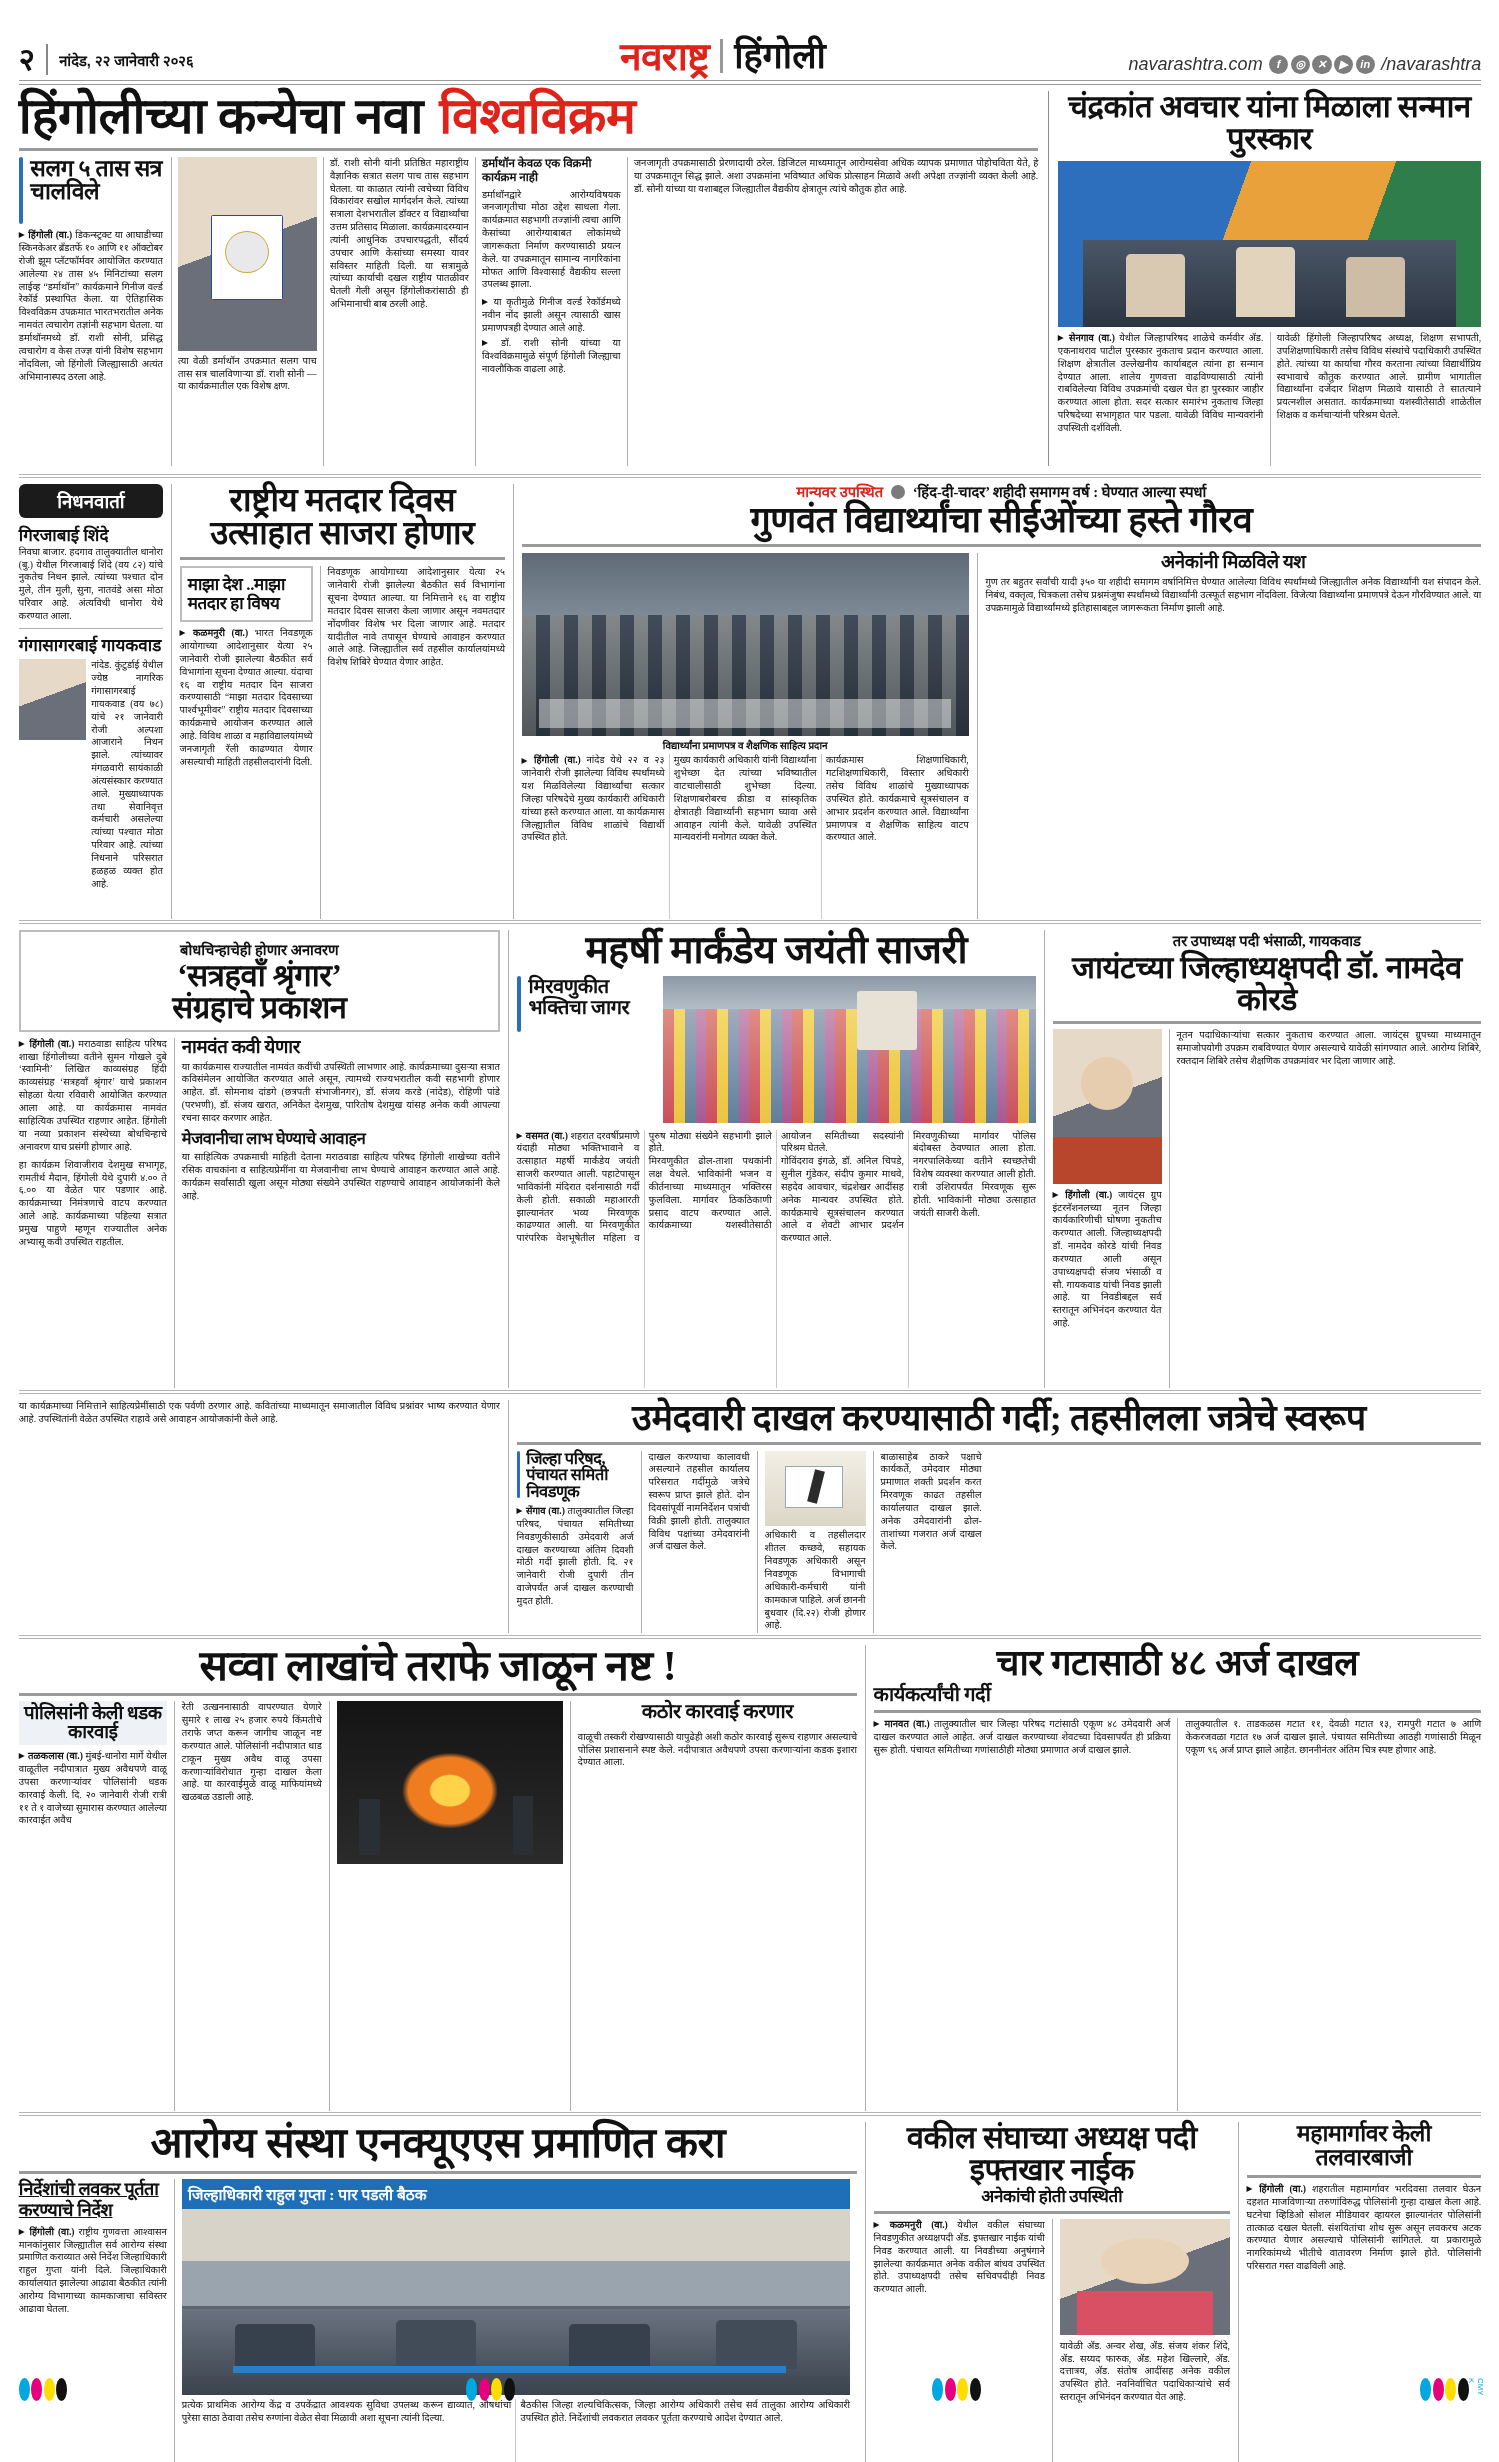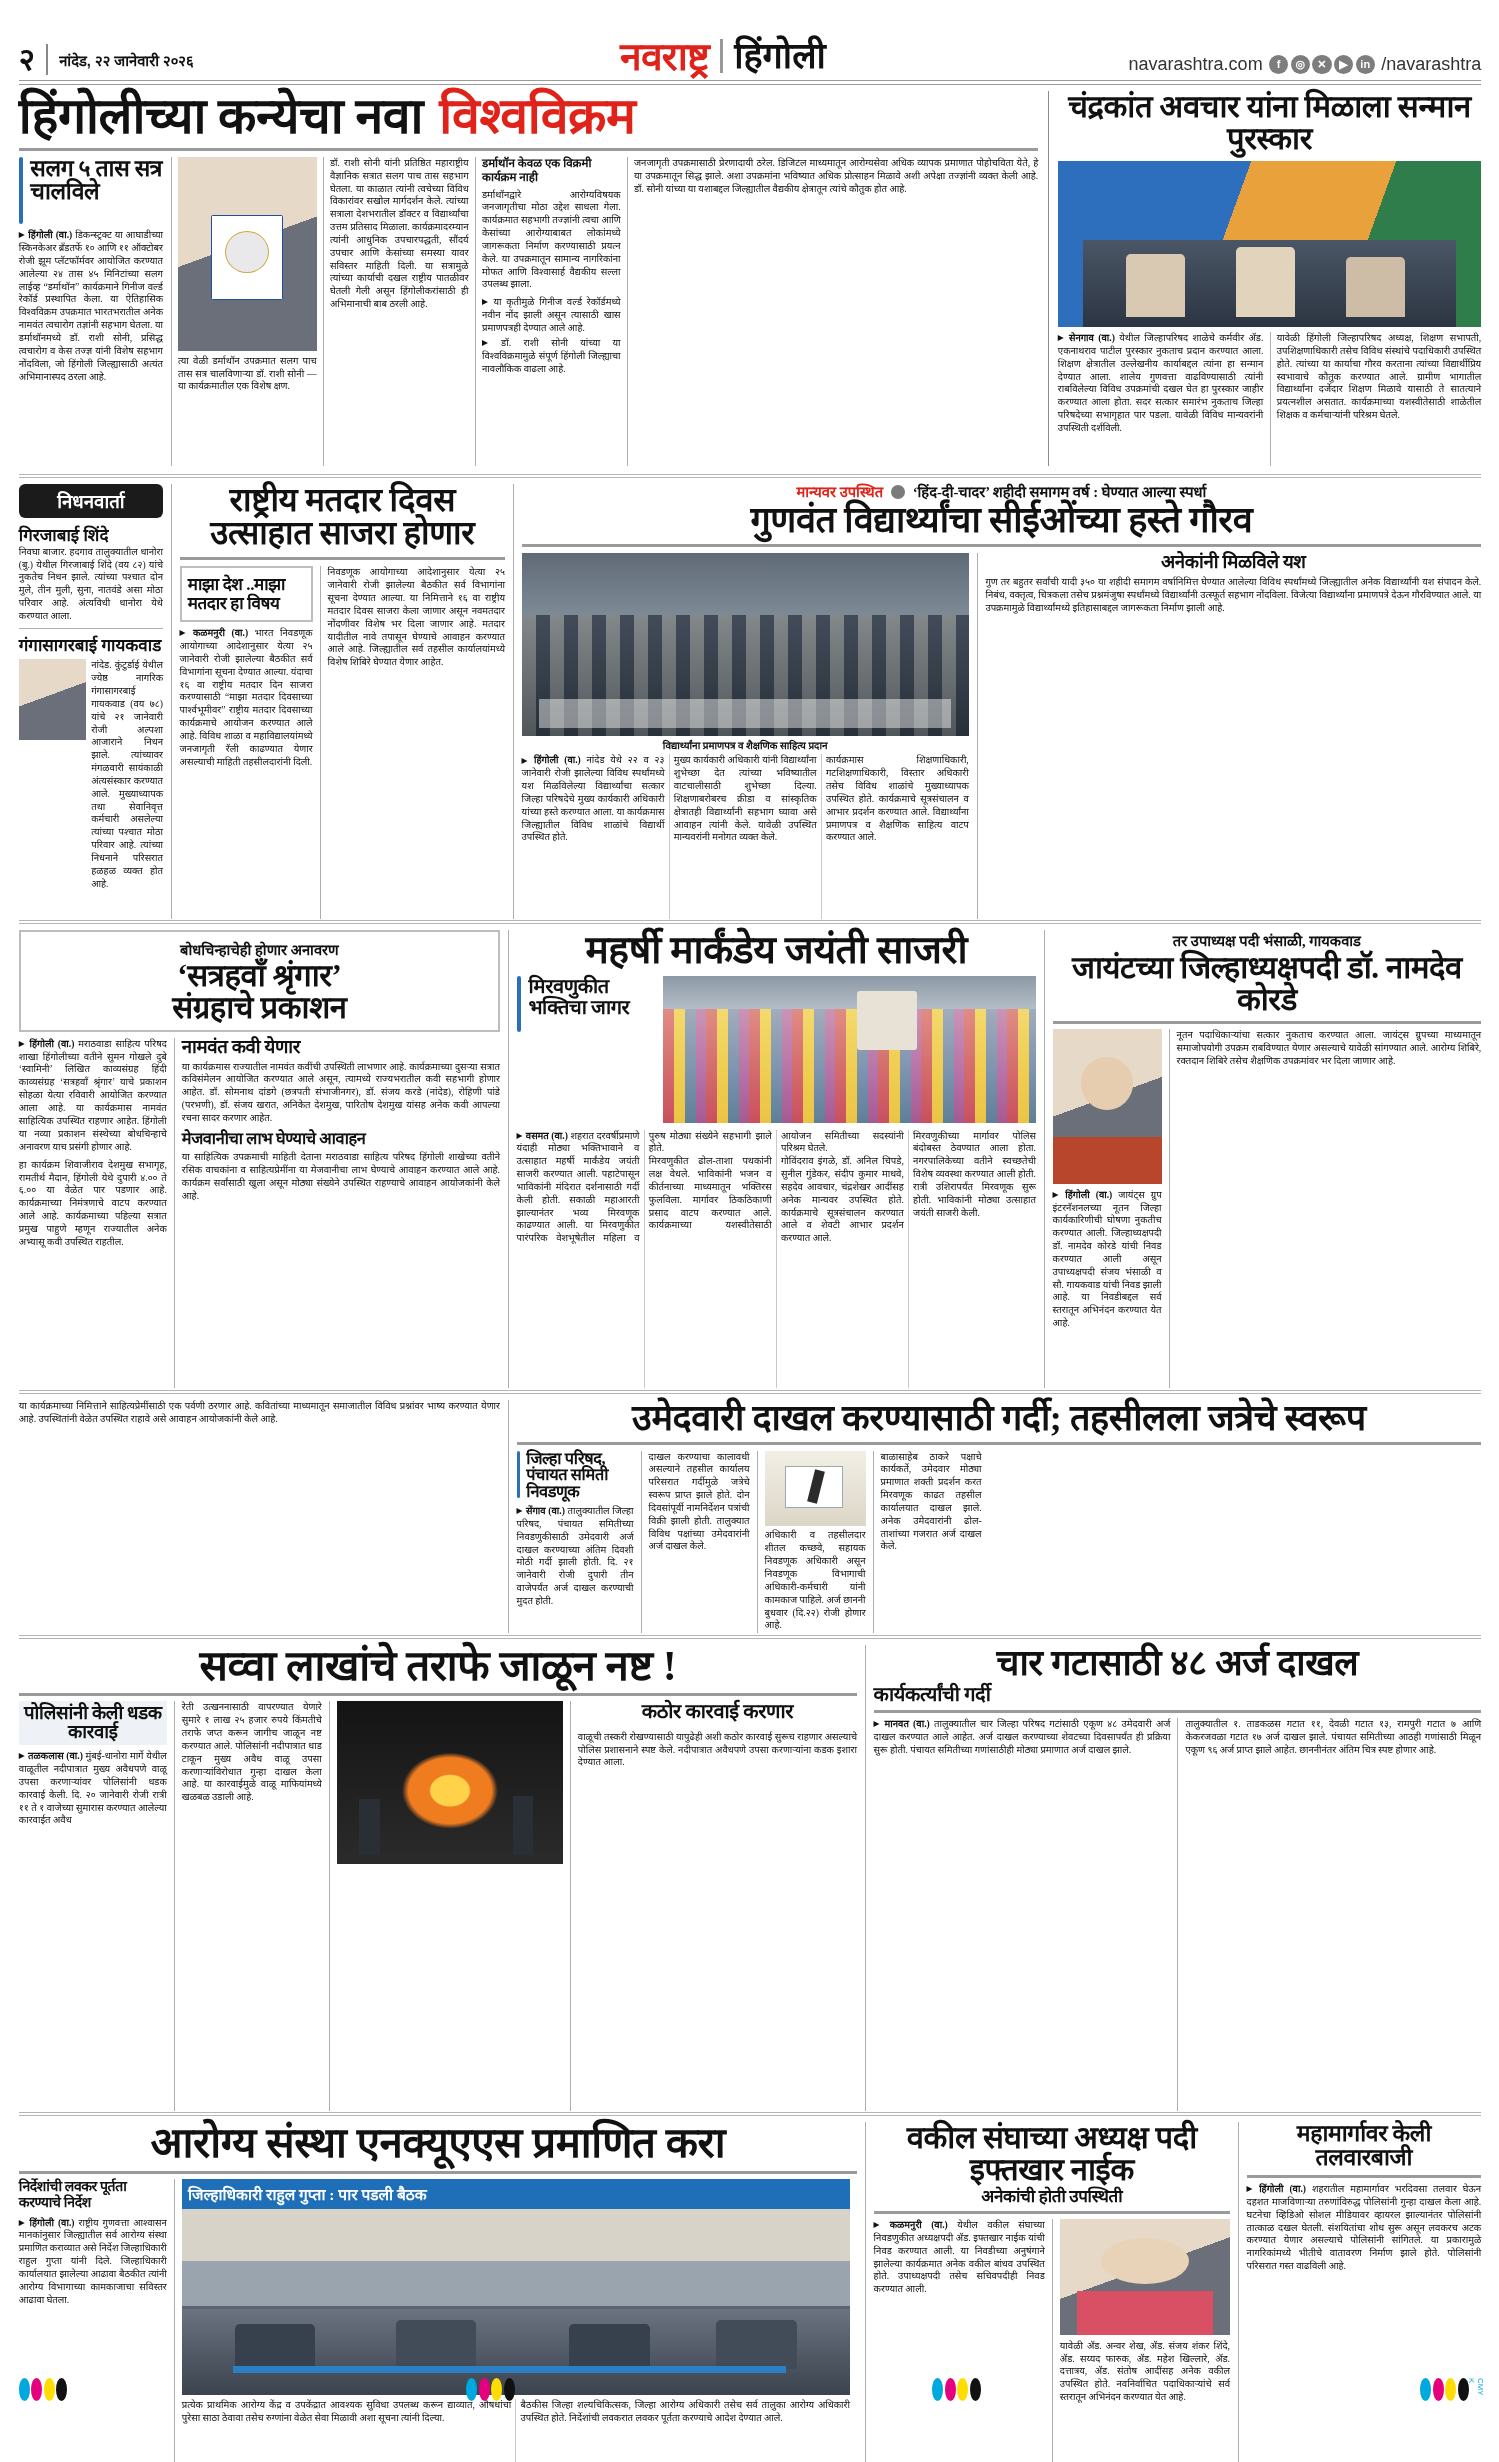--- a/index.html
+++ b/index.html
@@ -16,21 +16,21 @@
   .masthead { display: flex; align-items: flex-end; height: 75px; padding: 26px 7.8px 0 7.8px; }
   .mh-left { display: flex; align-items: center; gap: 11px; flex: 0 0 311px; }
   .pageno { font-size: 31px; font-weight: 700; font-family: "Liberation Sans", sans-serif; line-height: 1; }
   .mh-rule { width: 2.3px; height: 31px; background: #888; }
   .mh-date { font-size: 14.7px; font-weight: 700; font-family: "Liberation Sans", sans-serif; }
   .mh-center { flex: 1; display: flex; align-items: center; justify-content: center; gap: 11px; }
   .brand { font-size: 39px; font-weight: 900; color: #e0231a; letter-spacing: -0.8px;
            font-family: "Liberation Sans", sans-serif; line-height: 0.95; }
   .brand-div { width: 3.1px; height: 34px; background: #999; }
   .edition { font-size: 36px; font-weight: 900; font-family: "Liberation Sans", sans-serif; line-height: 0.95; }
-  .mh-right { flex: 0 0 365px; display: flex; align-items: center; justify-content: flex-end; gap: 6.2px; }
+  .mh-right { flex: 0 0 365px; display: flex; align-items: center; justify-content: flex-end; gap: 6.2px; font-style: italic; }
   .site { font-size: 18px; font-family: "Liberation Sans", sans-serif; color: #333; }
   .socials { display: flex; gap: 2.3px; }
   .sico { width: 19.4px; height: 19.4px; border-radius: 50%; background: #7d7d7d; color: #fff;
           font-size: 11px; font-weight: 700; display: flex; align-items: center; justify-content: center;
           font-family: "Liberation Sans", sans-serif; }
   .handle { font-size: 18px; font-family: "Liberation Sans", sans-serif; color: #333; }
 
   .dblrule { height: 5.4px; border-top: 1.6px solid #9a9a9a; border-bottom: 1.6px solid #9a9a9a; margin: 4.7px 7.8px 0 7.8px; }
   .dblrule2 { height: 3.9px; border-top: 1.6px solid #b5b5b5; border-bottom: 0.8px solid #b5b5b5; margin: 1.6px 7.8px 6.2px 7.8px; }
 
@@ -386,21 +386,21 @@
 
   <div class="dblrule2"></div>
 
   <div class="row" style="margin:3.1px 7.8px 0 7.8px; height:365px;">
 
     <div class="col" style="width:846px; padding-right:7.8px;">
       <div class="hl" style="font-size:42px; text-align:center;">आरोग्य संस्था एनक्यूएएस प्रमाणित करा</div>
       <div class="hrule" style="margin:5.4px 0;"></div>
       <div class="row" style="flex:1;">
         <div class="col" style="width:155px; padding-right:7px;">
-          <div class="hl" style="font-size:14px; line-height:1.15;">निर्देशांची लवकर पूर्तता करण्याचे निर्देश</div>
+          <div class="hl" style="font-size:18px; line-height:1.15;text-decoration:underline;">निर्देशांची लवकर पूर्तता करण्याचे निर्देश</div>
           <div class="body" style="margin-top:5.4px;">
             <p class="lead"><span class="leadname">हिंगोली (वा.)</span> <span>राष्ट्रीय गुणवत्ता आश्वासन मानकांनुसार जिल्ह्यातील सर्व आरोग्य संस्था प्रमाणित कराव्यात असे निर्देश जिल्हाधिकारी राहुल गुप्ता यांनी दिले. जिल्हाधिकारी कार्यालयात झालेल्या आढावा बैठकीत त्यांनी आरोग्य विभागाच्या कामकाजाचा सविस्तर आढावा घेतला.</span></p>
           </div>
         </div>
         <div class="col vline" style="flex:1; padding:0 7px;">
           <div style="background:#1f6fb8; color:#fff; font-weight:900; font-size:15.5px; padding:3.9px 6.2px;">जिल्हाधिकारी राहुल गुप्ता : पार पडली बैठक</div>
           <div class="photo ph-hall" style="height:186px;">
             <div style="position:absolute;left:0;bottom:0;width:100%;height:46%;background:linear-gradient(180deg,#6b7280,#3b434e);"></div>
             <div style="position:absolute;left:8%;bottom:14%;width:12%;height:24%;background:#37414d;border-radius:4.7px 4.7px 0 0;"></div>
             <div style="position:absolute;left:32%;bottom:14%;width:12%;height:26%;background:#424c59;border-radius:4.7px 4.7px 0 0;"></div>

